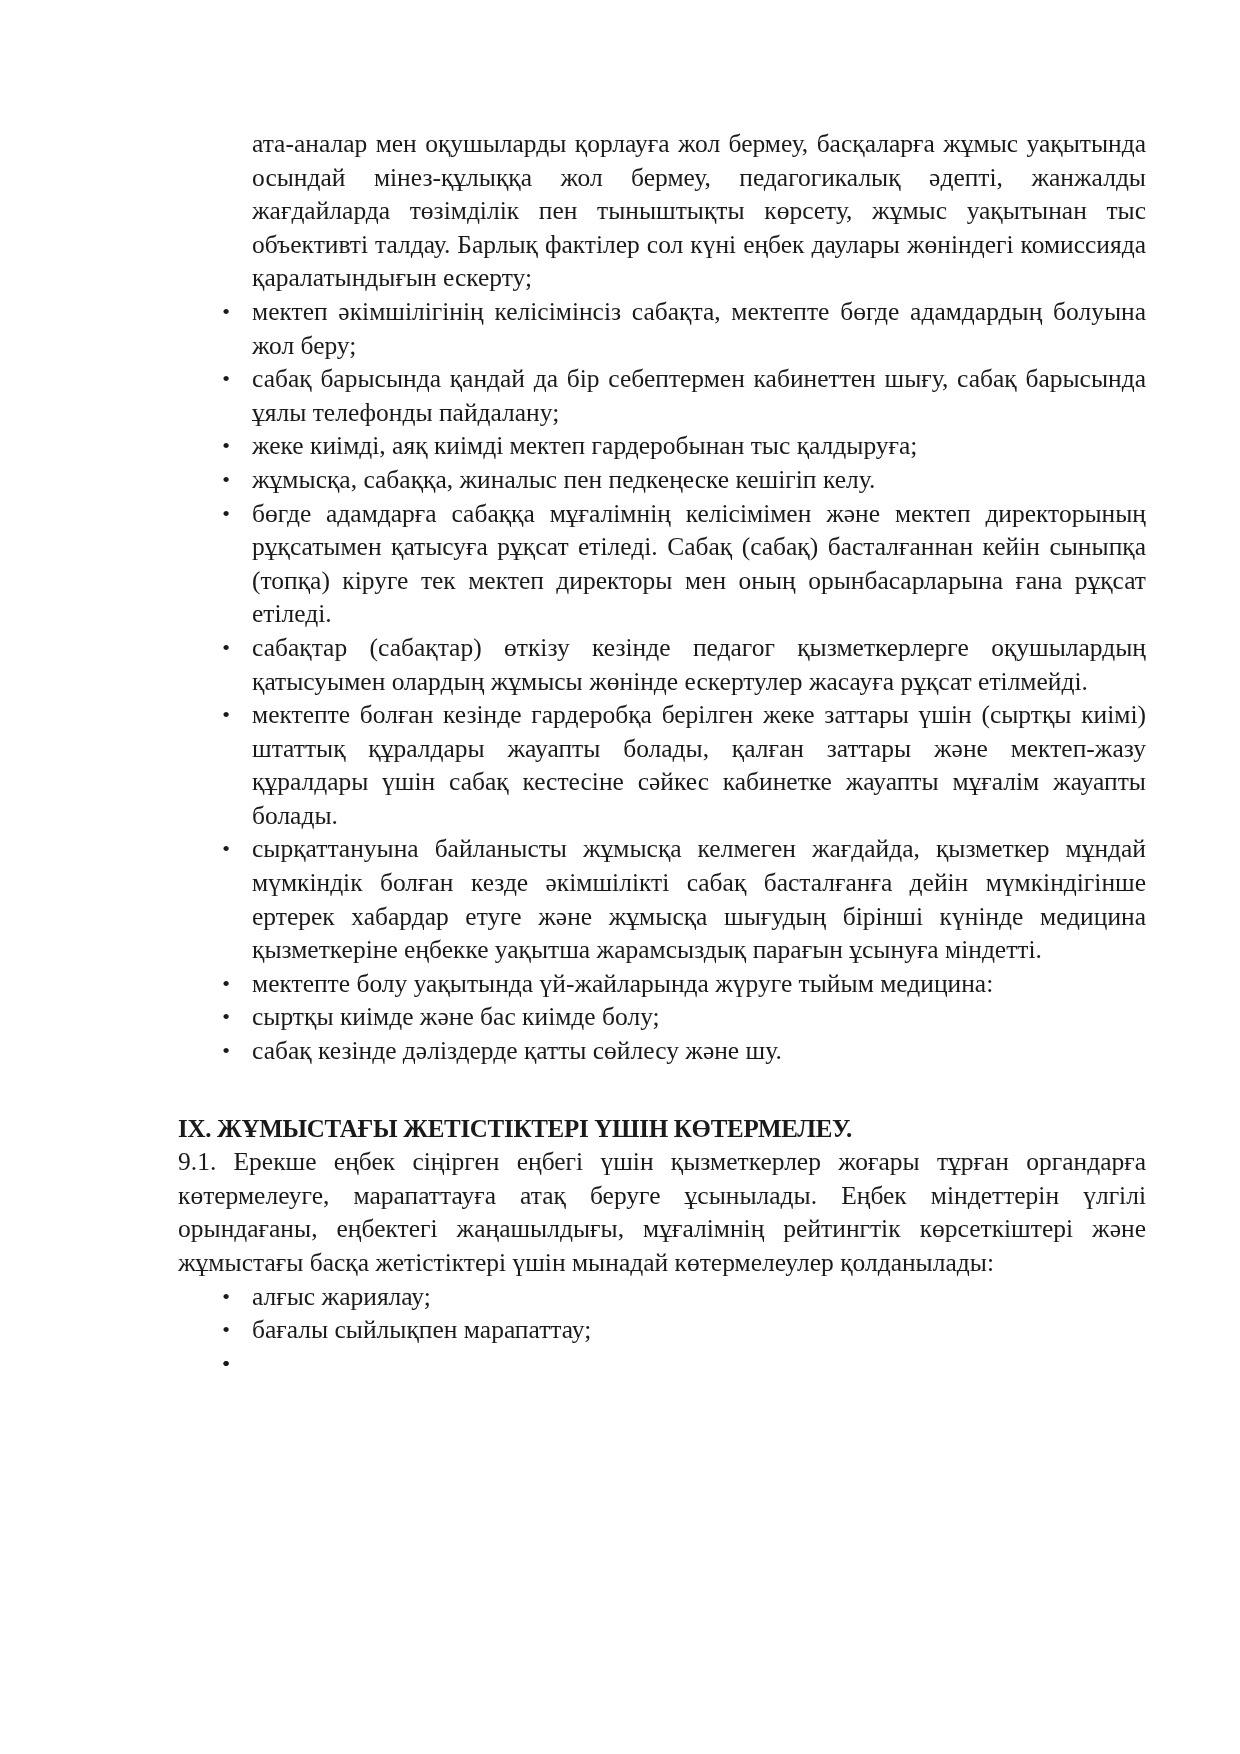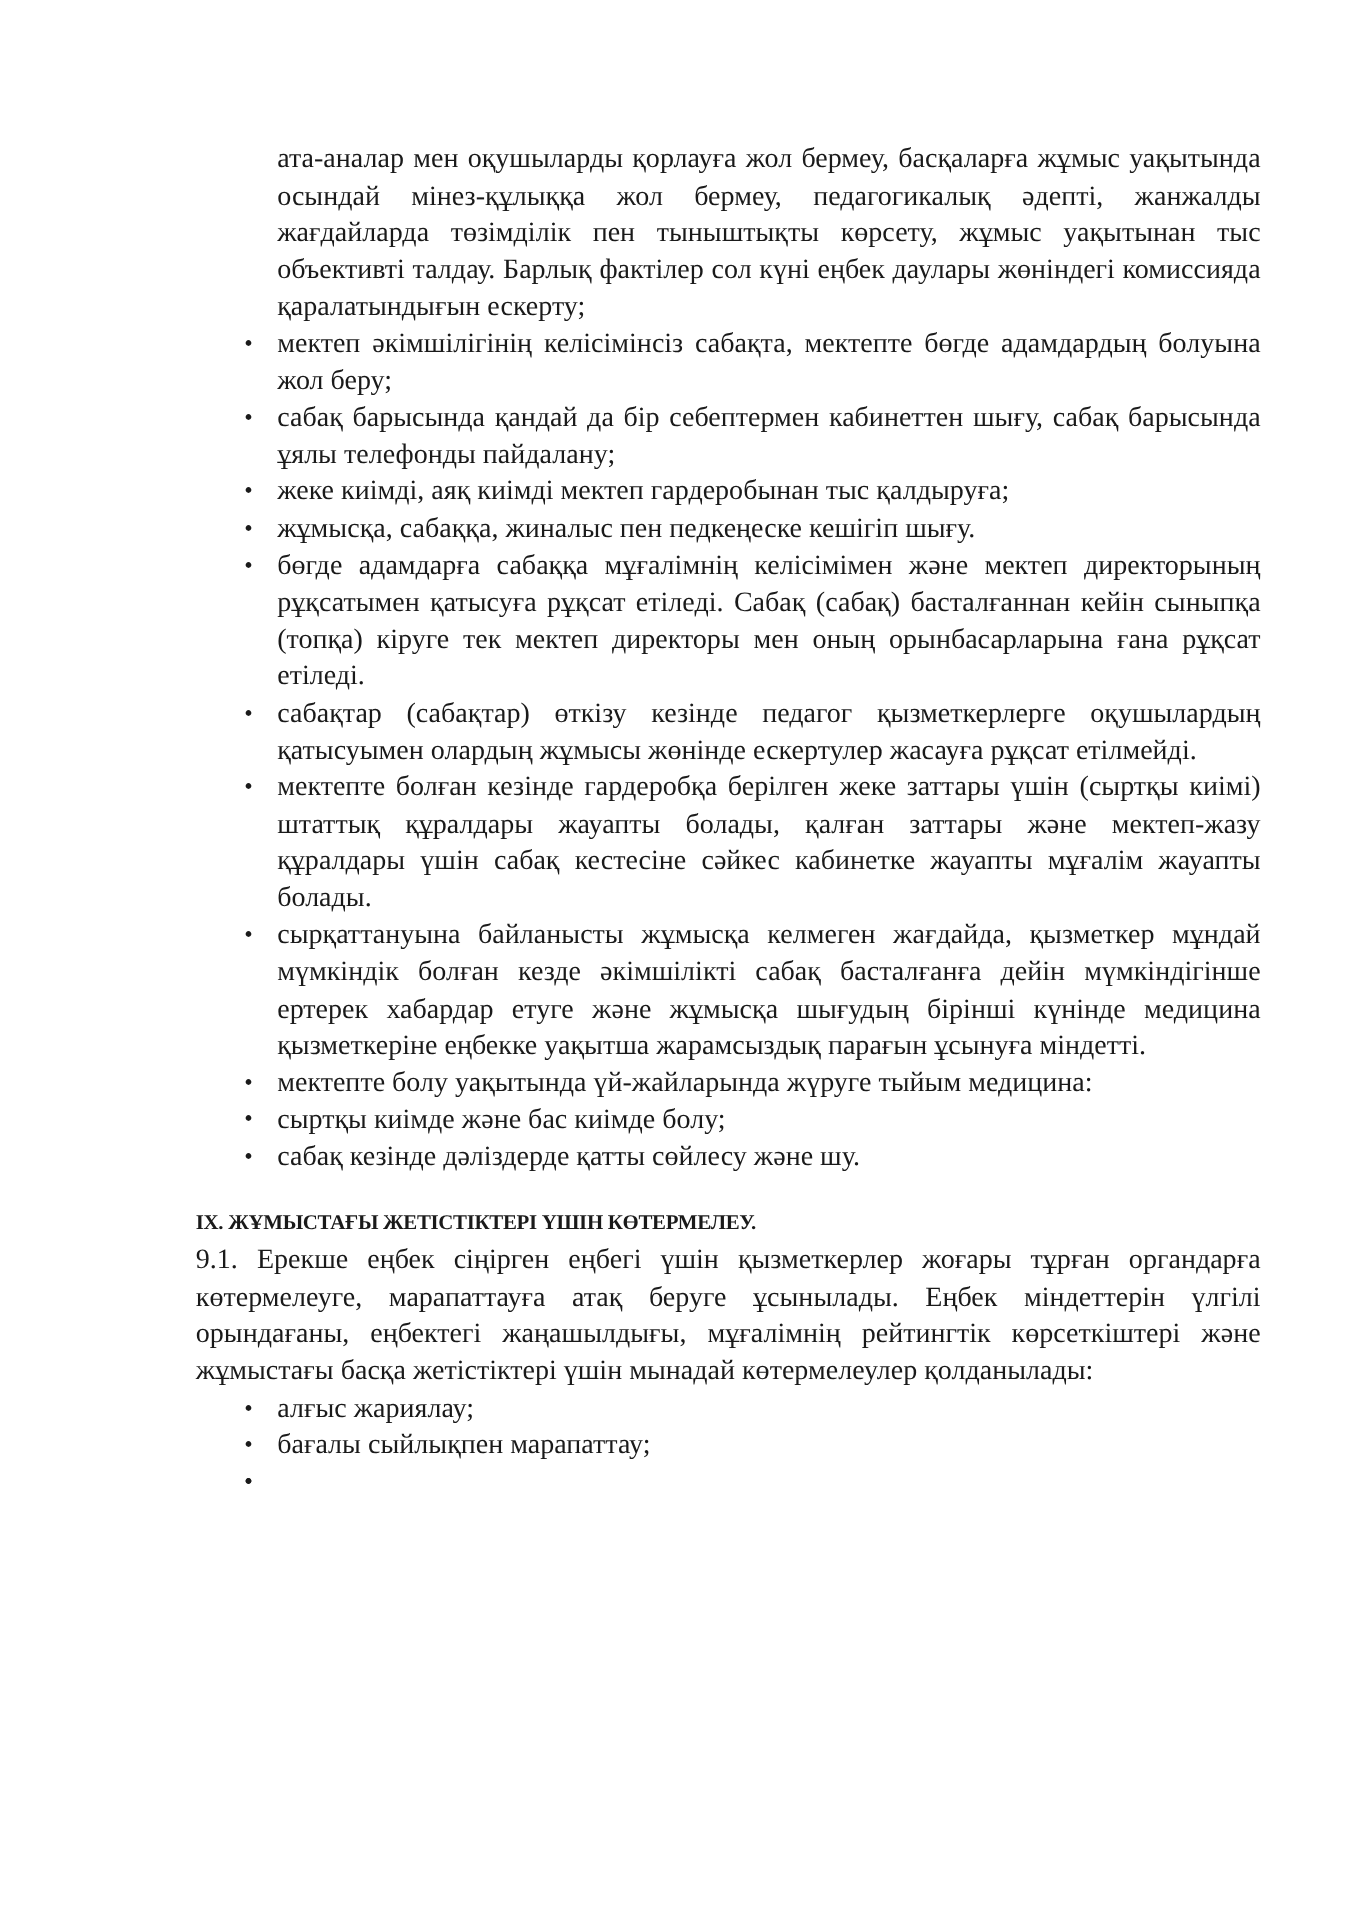--- a/index.html
+++ b/index.html
@@ -39,43 +39,43 @@
       position: absolute;
       left: 42px;
       top: 0;
       width: 12px;
       text-align: center;
       font-size: 22px;
     }
     ul.blist.inner li { padding-left: 74px; }
     ul.blist.inner li .bullet { left: 42px; }
     h2.section {
-      font-size: 19px;
+      font-size: 25px;
       font-weight: bold;
-      margin: 27px 0 0 0;
+      margin: 44px 0 0 0;
       line-height: 33.6px;
       letter-spacing: -0.3px;
     }
     p.para {
       margin: 0;
       text-align: justify;
     }
   </style>
 </head>
 <body>
 
 <div class="page">
 
   <p class="cont">ата-аналар мен оқушыларды қорлауға жол бермеу, басқаларға жұмыс уақытында осындай мінез-құлыққа жол бермеу, педагогикалық әдепті, жанжалды жағдайларда төзімділік пен тыныштықты көрсету, жұмыс уақытынан тыс объективті талдау. Барлық фактілер сол күні еңбек даулары жөніндегі комиссияда қаралатындығын ескерту;</p>
 
   <ul class="blist">
     <li><span class="bullet">•</span><span>мектеп әкімшілігінің келісімінсіз сабақта, мектепте бөгде адамдардың болуына жол беру;</span></li>
     <li><span class="bullet">•</span><span>сабақ барысында қандай да бір себептермен кабинеттен шығу, сабақ барысында ұялы телефонды пайдалану;</span></li>
     <li><span class="bullet">•</span><span>жеке киімді, аяқ киімді мектеп гардеробынан тыс қалдыруға;</span></li>
-    <li><span class="bullet">•</span><span>жұмысқа, сабаққа, жиналыс пен педкеңеске кешігіп шығу.</span></li>
+    <li><span class="bullet">•</span><span>жұмысқа, сабаққа, жиналыс пен педкеңеске кешігіп келу.</span></li>
     <li><span class="bullet">•</span><span>бөгде адамдарға сабаққа мұғалімнің келісімімен және мектеп директорының рұқсатымен қатысуға рұқсат етіледі. Сабақ (сабақ) басталғаннан кейін сыныпқа (топқа) кіруге тек мектеп директоры мен оның орынбасарларына ғана рұқсат етіледі.</span></li>
     <li><span class="bullet">•</span><span>сабақтар (сабақтар) өткізу кезінде педагог қызметкерлерге оқушылардың қатысуымен олардың жұмысы жөнінде ескертулер жасауға рұқсат етілмейді.</span></li>
     <li><span class="bullet">•</span><span>мектепте болған кезінде гардеробқа берілген жеке заттары үшін (сыртқы киімі) штаттық құралдары жауапты болады, қалған заттары және мектеп-жазу құралдары үшін сабақ кестесіне сәйкес кабинетке жауапты мұғалім жауапты болады.</span></li>
     <li><span class="bullet">•</span><span>сырқаттануына байланысты жұмысқа келмеген жағдайда, қызметкер мұндай мүмкіндік болған кезде әкімшілікті сабақ басталғанға дейін мүмкіндігінше ертерек хабардар етуге және жұмысқа шығудың бірінші күнінде медицина қызметкеріне еңбекке уақытша жарамсыздық парағын ұсынуға міндетті.</span></li>
     <li><span class="bullet">•</span><span>мектепте болу уақытында үй-жайларында жүруге тыйым медицина:</span></li>
     <li><span class="bullet">•</span><span>сыртқы киімде және бас киімде болу;</span></li>
     <li><span class="bullet">•</span><span>сабақ кезінде дәліздерде қатты сөйлесу және шу.</span></li>
   </ul>
 
   <h2 class="section">IX. ЖҰМЫСТАҒЫ ЖЕТІСТІКТЕРІ ҮШІН КӨТЕРМЕЛЕУ.</h2>

